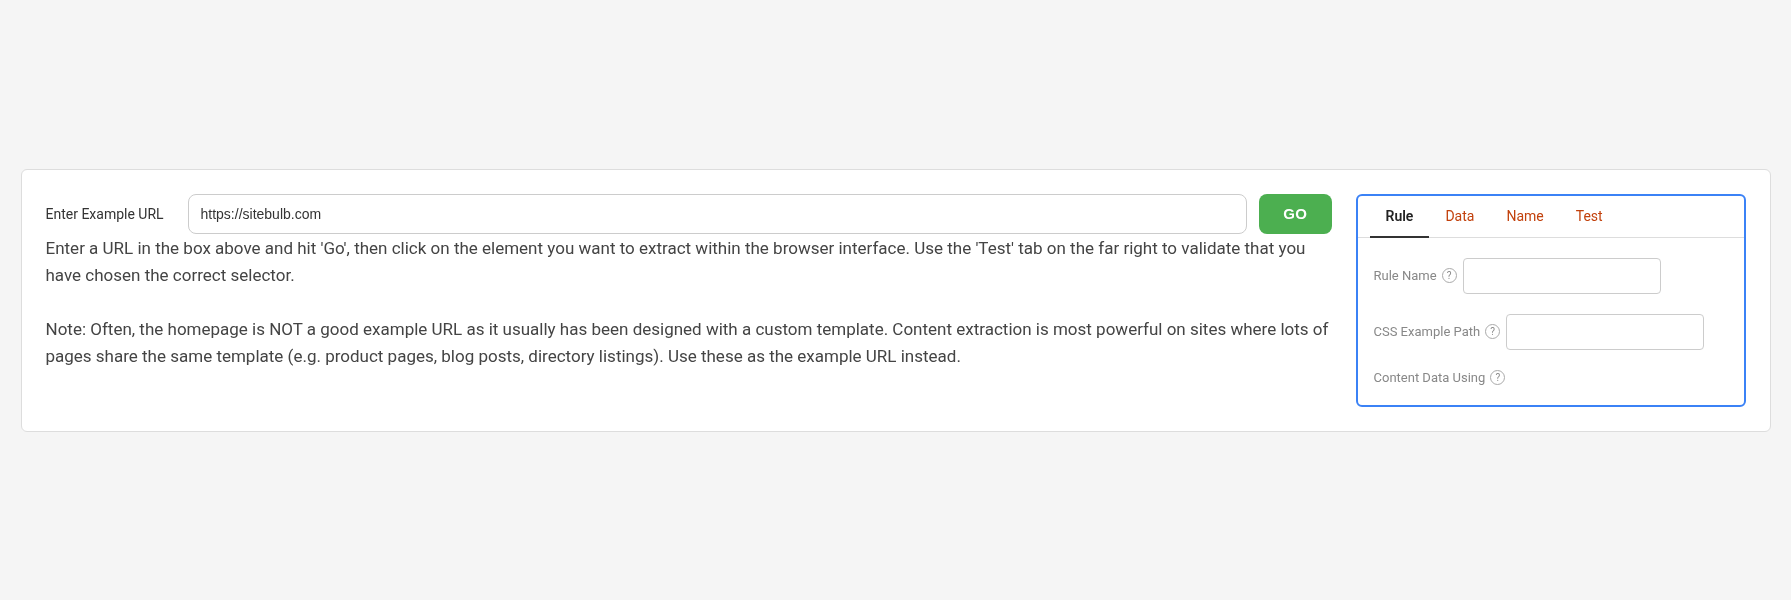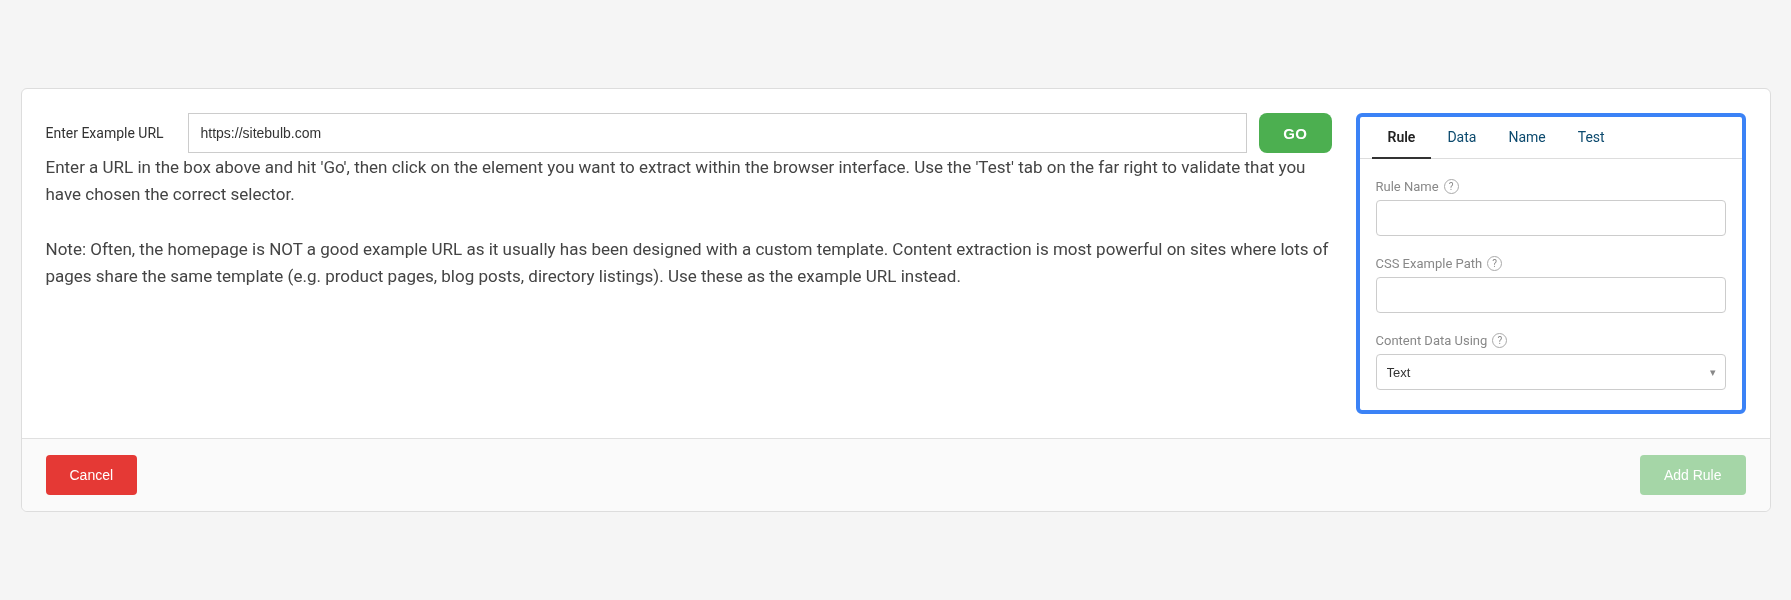--- a/index.html
+++ b/index.html
@@ -40,21 +40,21 @@
     .url-label {
       font-size: 14px;
       color: #333;
       white-space: nowrap;
       min-width: 130px;
     }
     .url-input {
       flex: 1;
       height: 40px;
       border: 1px solid #ccc;
-      border-radius: 0;
+      border-radius: 8px;
       padding: 12px 12px;
       font-size: 14px;
       color: #333;
       outline: none;
     }
     .go-button {
       background: #4caf50;
       color: #fff;
       border: none;
       border-radius: 8px;
@@ -66,54 +66,54 @@
       letter-spacing: 0.5px;
     }
     .description-text {
       font-size: 17px;
       color: #444;
       line-height: 1.6;
     }
     .right-panel {
       width: 390px;
       flex-shrink: 0;
-      border: 4px solid #3b82f6;
+      border: 2px solid #3b82f6;
       border-radius: 6px;
       padding: 0;
       display: flex;
       flex-direction: column;
     }
     .tabs {
       display: flex;
       border-bottom: 1px solid #ddd;
       padding: 0 12px;
     }
     .tab {
       padding: 12px 16px;
       font-size: 14px;
-      color: #0c4a6e;
+      color: #c2410c;
       cursor: pointer;
       border-bottom: 2px solid transparent;
       margin-bottom: -1px;
       font-weight: 400;
     }
     .tab.active {
       color: #222;
       font-weight: 600;
       border-bottom: 2px solid #333;
     }
     .rule-form {
       padding: 20px 16px;
       display: flex;
       flex-direction: column;
       gap: 20px;
     }
     .form-group {
       display: flex;
-      flex-direction: column;
+      flex-direction: row;
       gap: 6px;
     }
     .form-label {
       font-size: 13px;
       color: #888;
       display: flex;
       align-items: center;
       gap: 5px;
     }
     .help-icon {
@@ -233,30 +233,18 @@
             <span>CSS Example Path</span>
             <span class="help-icon">?</span>
           </label>
           <input class="form-input" type="text" style="">
         </div>
         <div class="form-group">
           <label class="form-label">
             <span>Content Data Using</span>
             <span class="help-icon">?</span>
           </label>
-          <div class="form-select-wrapper">
-            <select class="form-select">
-              <option>Text</option>
-              <option>HTML</option>
-              <option>Attribute</option>
-            </select>
-            <span class="select-arrow">▾</span>
-          </div>
         </div>
       </div>
     </div>
   </div>
 
-  <div class="modal-footer">
-    <button class="cancel-button">Cancel</button>
-    <button class="add-rule-button">Add Rule</button>
-  </div>
 </div>
 
 </body></html>

